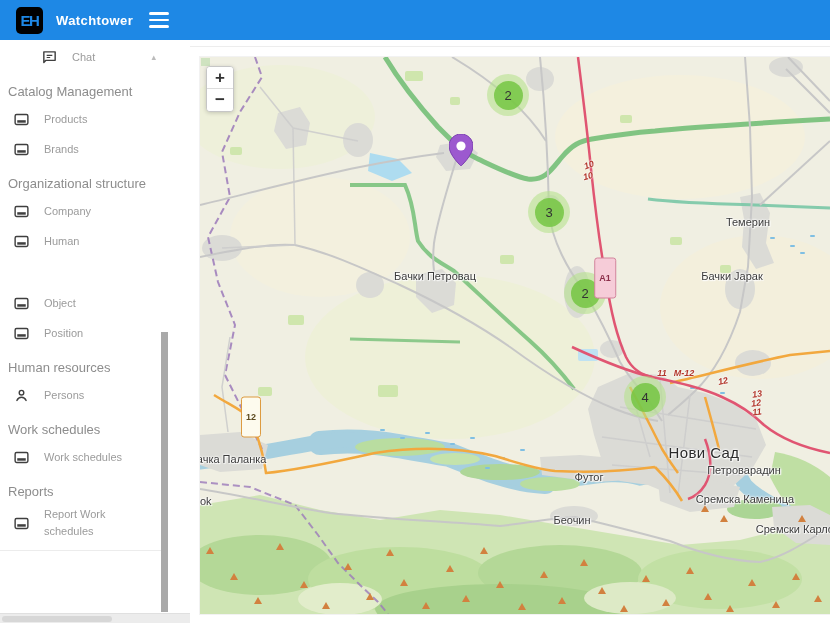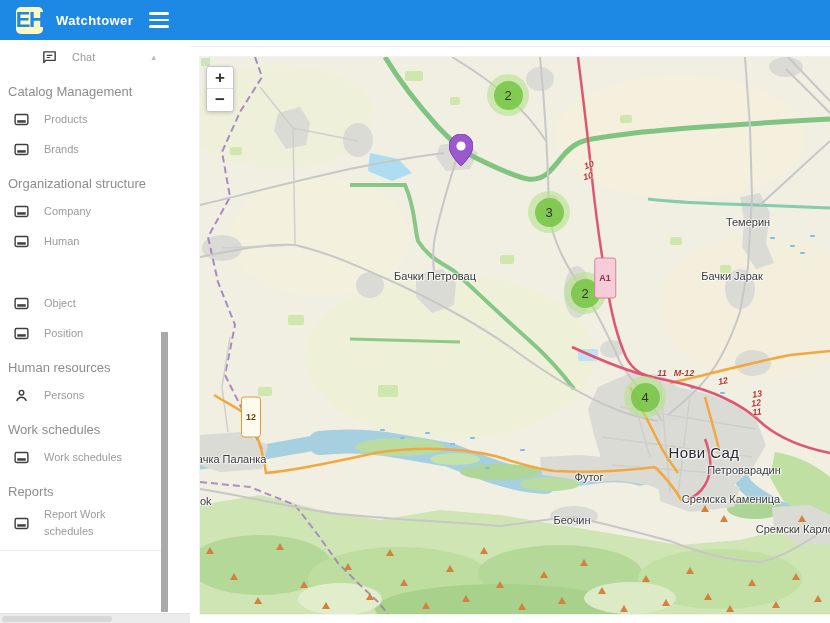--- a/index.html
+++ b/index.html
@@ -1,22 +1,22 @@
 <!DOCTYPE html>
 <html><head>
 <meta charset="utf-8">
 <style>
   html,body{margin:0;padding:0;}
   body{width:830px;height:623px;overflow:hidden;background:#fff;
        font-family:"Liberation Sans", sans-serif;position:relative;}
   
   .header{position:absolute;top:0;left:0;width:830px;height:40px;background:#1e88e5;
           display:flex;align-items:center;padding-left:16px;box-sizing:border-box;z-index:30;}
-  .logo{width:27px;height:27px;background:#fef9c3;border-radius:5px;color:#1e88e5;
-        font-weight:bold;font-size:22px;letter-spacing:-1.5px;display:flex;
+  .logo{width:27px;height:27px;background:#000000;border-radius:5px;color:#1e88e5;
+        font-weight:bold;font-size:15px;letter-spacing:-1.5px;display:flex;
         align-items:center;justify-content:center;}
   .app-title{color:#fff;font-size:13px;font-weight:600;letter-spacing:.4px;margin-left:13px;}
   .hamburger{margin-left:16px;width:20px;display:flex;flex-direction:column;gap:4px;cursor:pointer;}
   .hamburger span{display:block;height:2.5px;background:#fff;border-radius:2px;}
   
   .sidebar{position:absolute;top:40px;left:0;width:190px;bottom:10px;background:#fff;z-index:20;}
   .nav{padding-top:2px;}
   .nav-section{margin-top:6px;}
   .nav-section:first-child{margin-top:0;}
   .nav-header{height:26px;display:flex;align-items:center;padding-left:8px;
@@ -378,21 +378,21 @@
         <div class="cluster-inner">2</div>
       </div>
       <div class="cluster" style="left: 445px; top: 340px;">
         <div class="cluster-inner">4</div>
       </div>
       <div class="place-label" style="left: 235px; top: 219px;">Бачки Петровац</div>
       <div class="place-label" style="left: 548px; top: 165px;">Темерин</div>
       <div class="place-label" style="left: 532px; top: 219px;">Бачки Јарак</div>
       <div class="place-label city" style="left: 504px; top: 395px;">Нови Сад</div>
       <div class="place-label" style="left: 544px; top: 413px;">Петроварадин</div>
-      <div class="place-label" style="left: 511px; top: 442px; padding-left: 40px;">Сремска Каменица</div>
+      <div class="place-label" style="left: 525px; top: 442px; padding-left: 40px;">Сремска Каменица</div>
       <div class="place-label" style="left: 357px; top: 420px; margin-left: 32px;">Футог</div>
       <div class="place-label" style="left: 372px; top: 463px;">Беочин</div>
       <div class="place-label" style="left: 604px; top: 472px;">Сремски Карловци</div>
       <div class="place-label" style="left: 28px; top: 402px;">Бачка Паланка</div>
       <div class="place-label" style="left: 3px; top: 444px;">Ilok</div>
       <div class="shield shield-orange" style="left: 51px; top: 360px; transform: translate(-50%, -50%) rotate(0deg);">12</div>
       <div class="shield shield-pink" style="left: 405px; top: 221px; transform: translate(-50%, -50%) rotate(0deg);">A1</div>
       <div class="road-red" style="left: 389px; top: 108px; transform: translate(-50%, -50%) rotate(-20deg);">10</div>
       <div class="road-red" style="left: 388px; top: 119px; transform: translate(-50%, -50%) rotate(-15deg);">10</div>
       <div class="road-red" style="left: 462px; top: 316px; transform: translate(-50%, -50%) rotate(0deg);">11</div>

